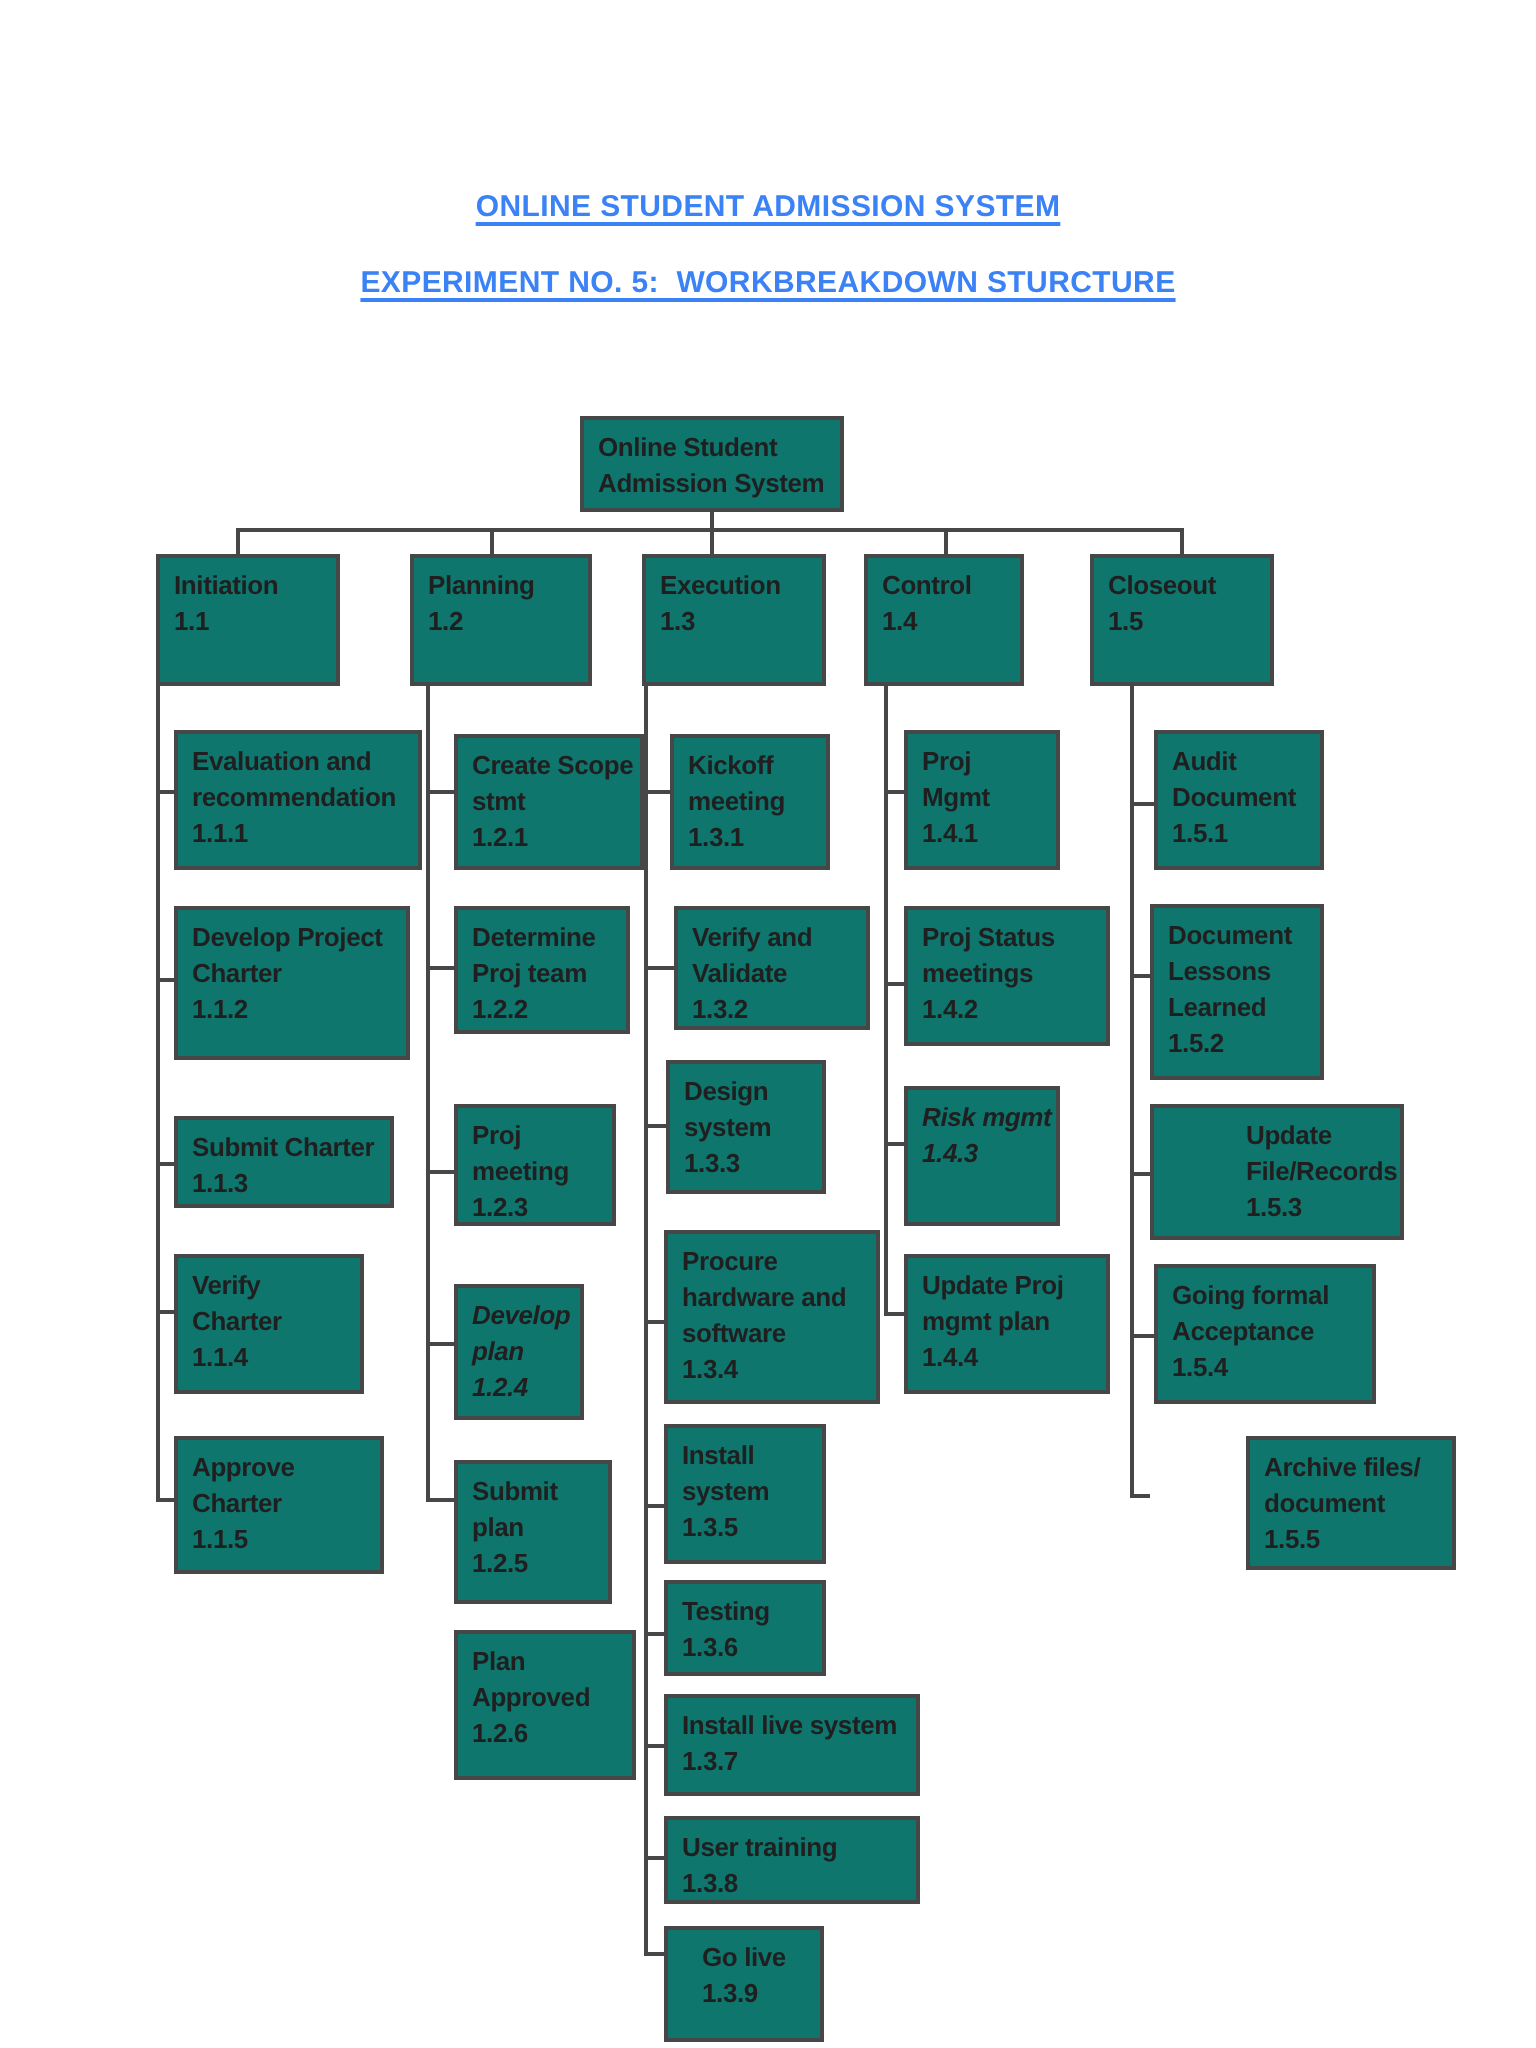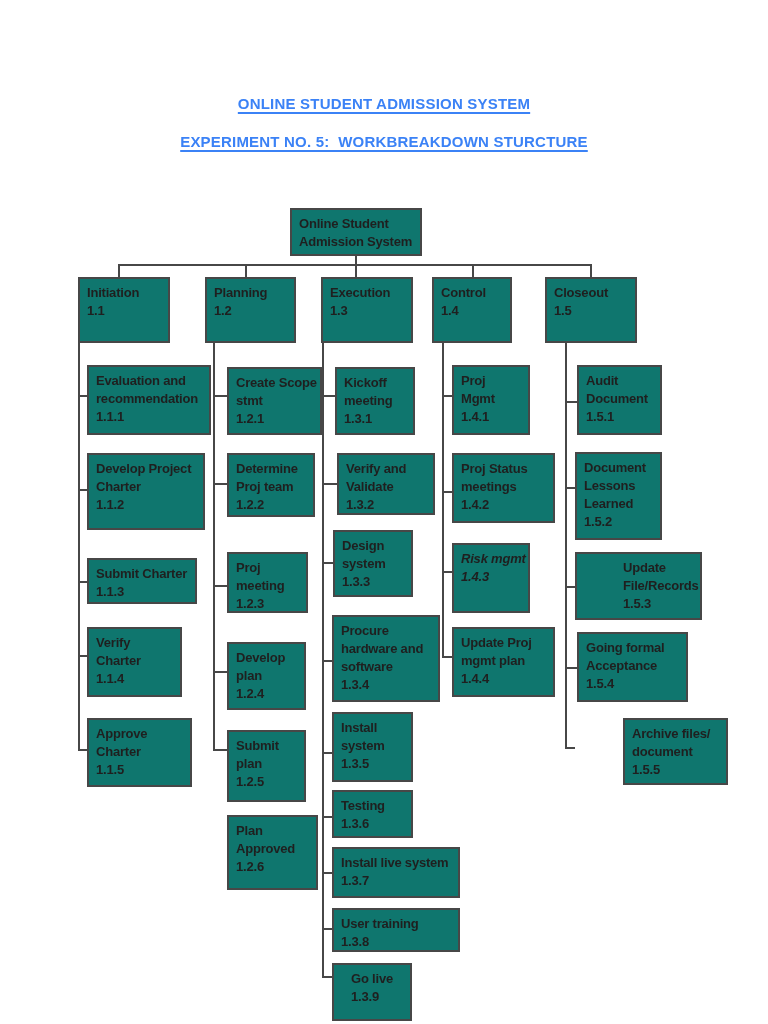--- a/index.html
+++ b/index.html
@@ -89,21 +89,21 @@
   <div class="box" style="left:227px;top:453px;width:88px;height:64px;">
     <span>Determine</span>
     <span>Proj team</span>
     <span>1.2.2</span>
   </div>
   <div class="box" style="left:227px;top:552px;width:81px;height:61px;">
     <span>Proj</span>
     <span>meeting</span>
     <span>1.2.3</span>
   </div>
-  <div class="box" style="left:227px;top:642px;width:79px;height:68px;">
+  <div class="box" style="left:227px;top:642px;width:65px;height:68px;font-style:italic;">
     <span>Develop</span>
     <span>plan</span>
     <span>1.2.4</span>
   </div>
   <div class="box" style="left:227px;top:730px;width:79px;height:72px;">
     <span>Submit</span>
     <span>plan</span>
     <span>1.2.5</span>
   </div>
   <div class="box" style="left:227px;top:815px;width:91px;height:75px;">

